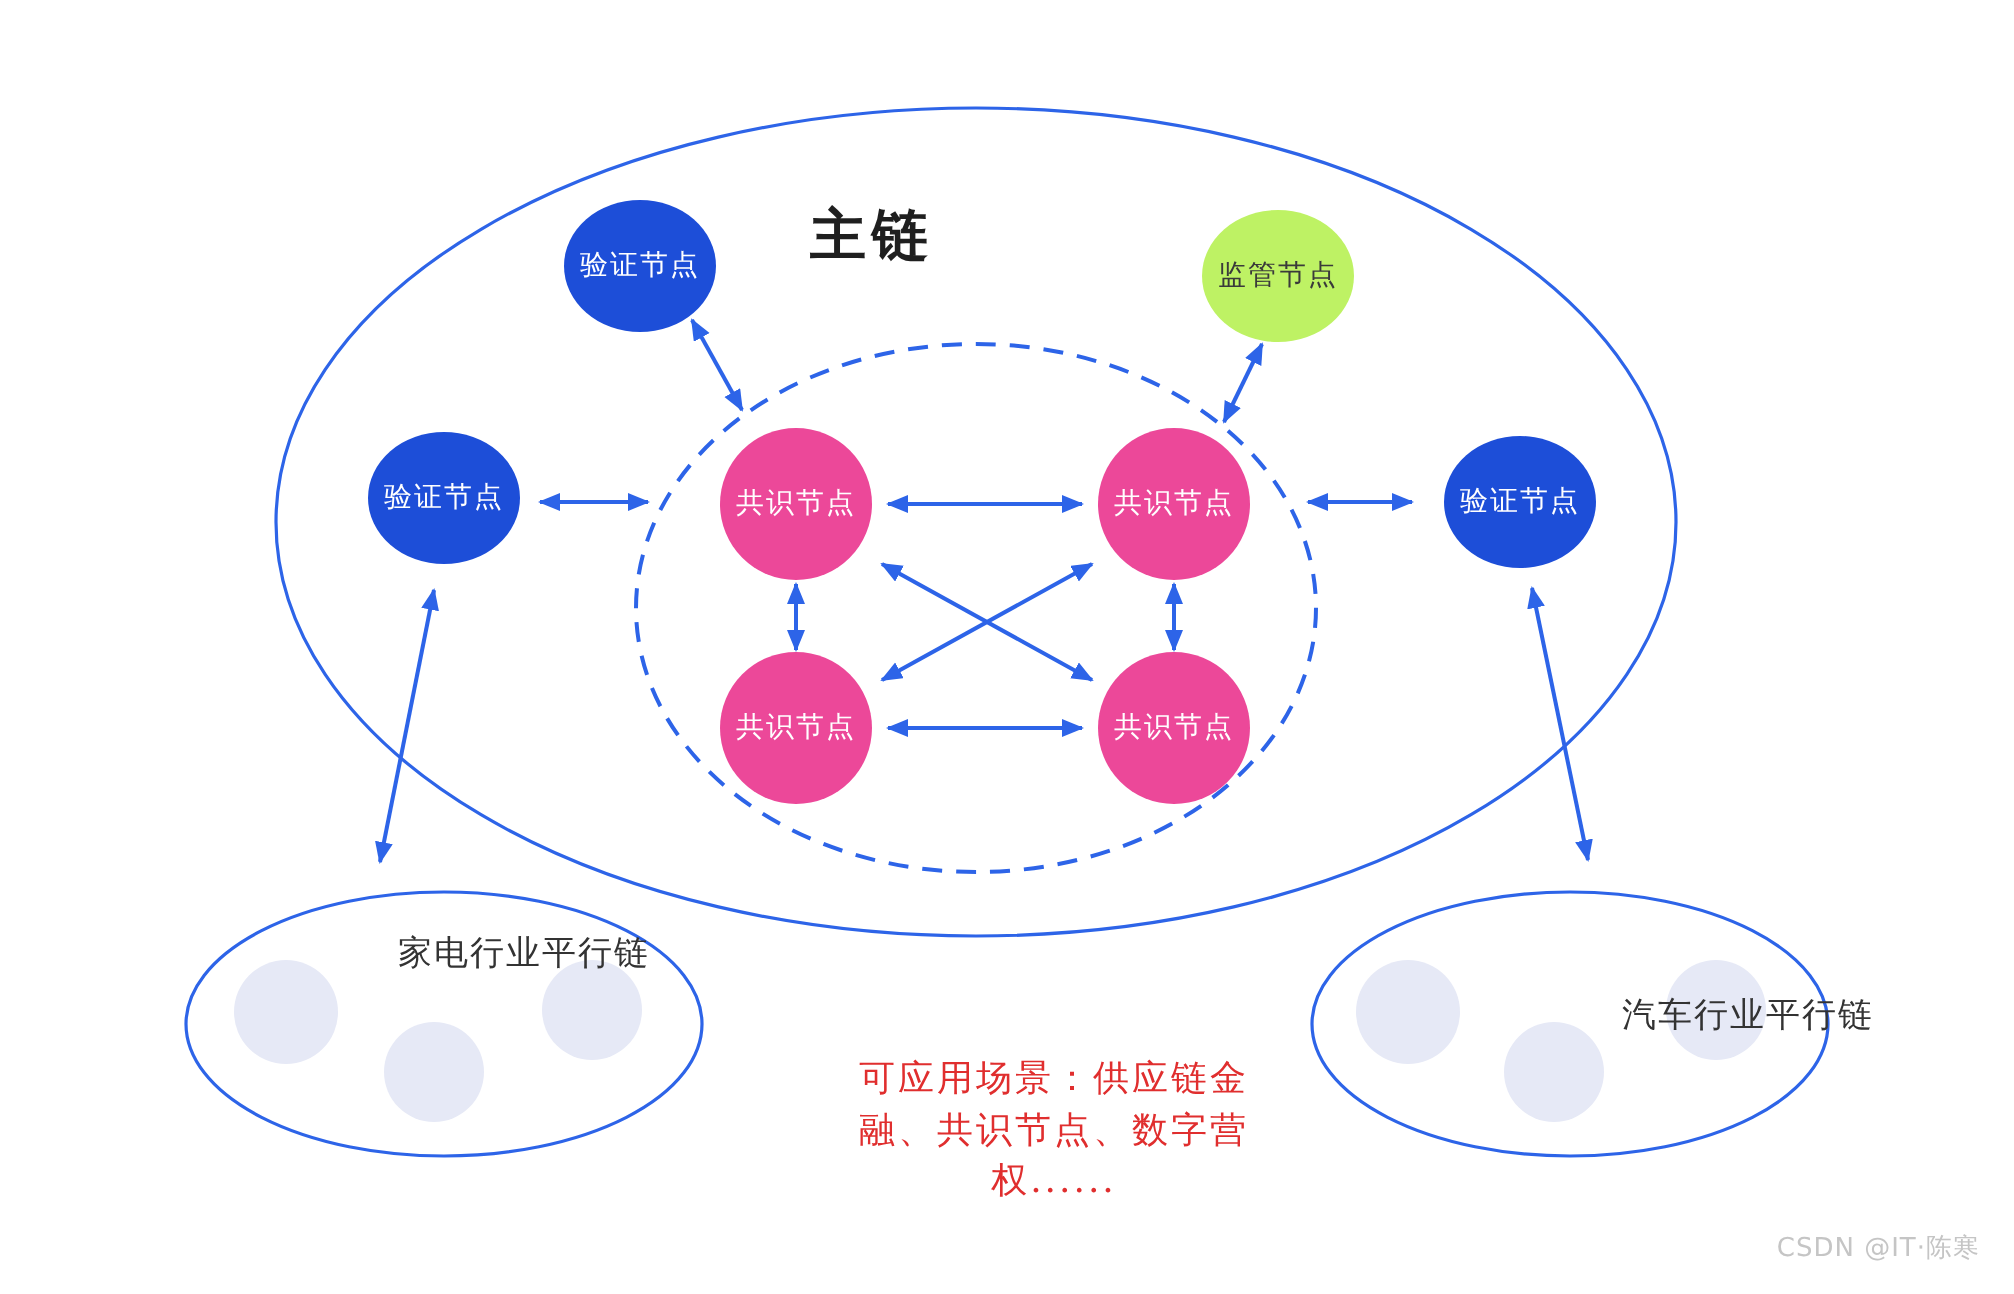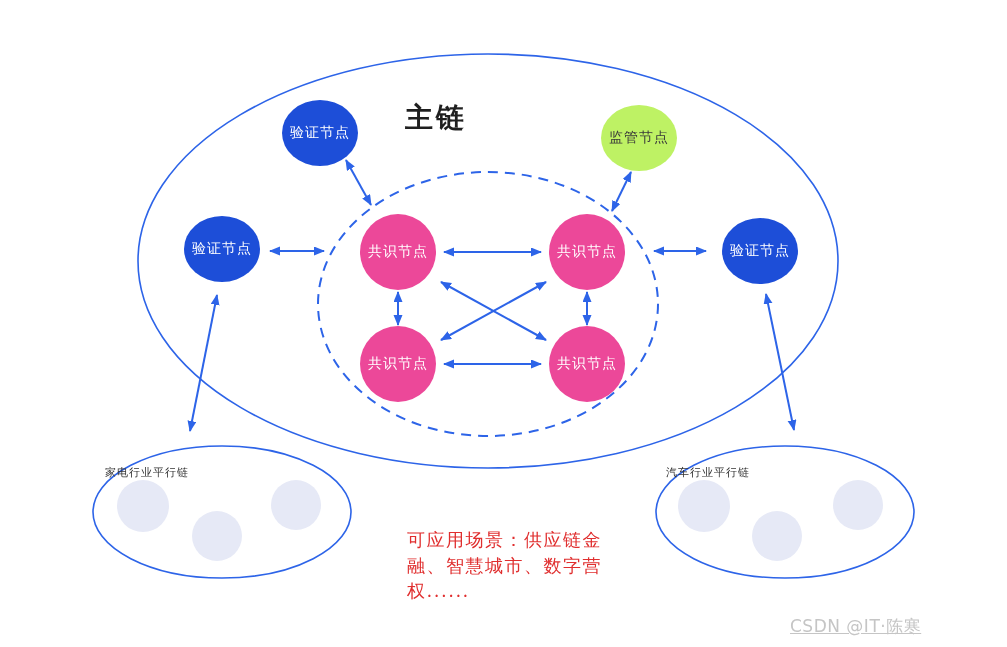--- a/index.html
+++ b/index.html
@@ -18,34 +18,34 @@
     font-size:14px;letter-spacing:1px;color:#ffffff;white-space:nowrap;
   }
   .consensus{width:76px;height:76px;background:#ec4899;}
   .validation{width:76px;height:66px;background:#1d4ed8;}
   .supervision{width:76px;height:66px;background:#bef264;color:#3A3A3A;}
   #title{
     position:absolute;left:405px;top:99px;width:150px;
     font-size:28px;font-weight:700;color:#1F1F1F;letter-spacing:3px;
   }
   .chain-label{
-    position:absolute;width:220px;text-align:left;top:465px;
-    font-size:11px;color:#333333;letter-spacing:1px;white-space:nowrap;
+    position:absolute;width:220px;text-align:right;top:465px;
+    font-size:17px;color:#333333;letter-spacing:1px;white-space:nowrap;
   }
   #chain-label-left{left:105px;}
-  #chain-label-right{left:666px;}
+  #chain-label-right{left:717px;margin-top:31px;}
   #scenario{
     position:absolute;left:407px;top:527px;width:240px;
     font-family:"DejaVu Serif","Liberation Serif",serif;
     font-size:18px;line-height:25.5px;letter-spacing:1.5px;color:#E02E2E;
   }
-  #scenario span{display:block;}
+  #scenario span{display:block;text-align:center;}
   #watermark{
-    position:absolute;left:790px;top:615px;width:200px;
-    font-size:17px;color:#C5C5C5;letter-spacing:0.5px;text-decoration:underline;
+    position:absolute;left:790px;top:615px;width:200px;text-align:right;
+    font-size:13px;color:#C5C5C5;letter-spacing:0.5px;
   }
 </style>
 </head>
 <body>
 
 <div id="canvas">
 
   <svg id="diagram-svg" width="1007" height="647" viewBox="0 0 1007 647">
     <defs>
       <marker id="ah" markerUnits="userSpaceOnUse" markerWidth="12" markerHeight="10" refX="10" refY="4.5" orient="auto-start-reverse">
@@ -115,19 +115,19 @@
 
   <div class="node consensus" style="left:549px;top:326px;">
     <span>共识节点</span>
   </div>
 
   <div id="chain-label-left" class="chain-label">家电行业平行链</div>
   <div id="chain-label-right" class="chain-label">汽车行业平行链</div>
 
   <div id="scenario">
     <span>可应用场景：供应链金</span>
-    <span>融、智慧城市、数字营</span>
+    <span>融、共识节点、数字营</span>
     <span>权......</span>
   </div>
 
   <div id="watermark">CSDN @IT·陈寒</div>
 
 </div>
 
 </body></html>

